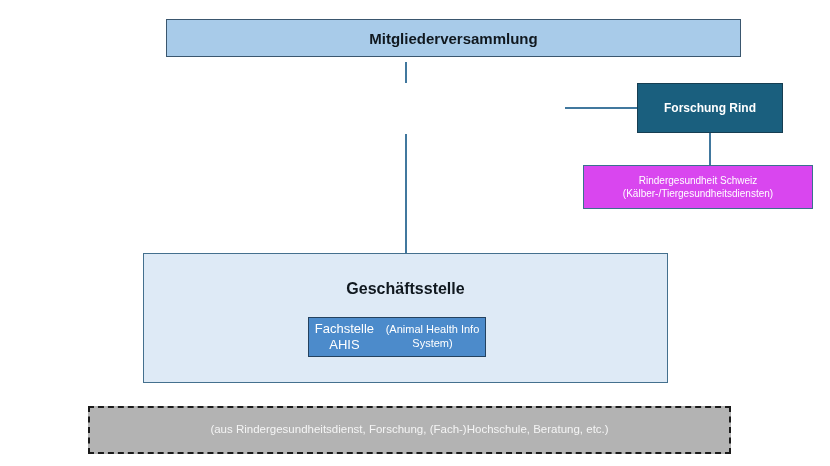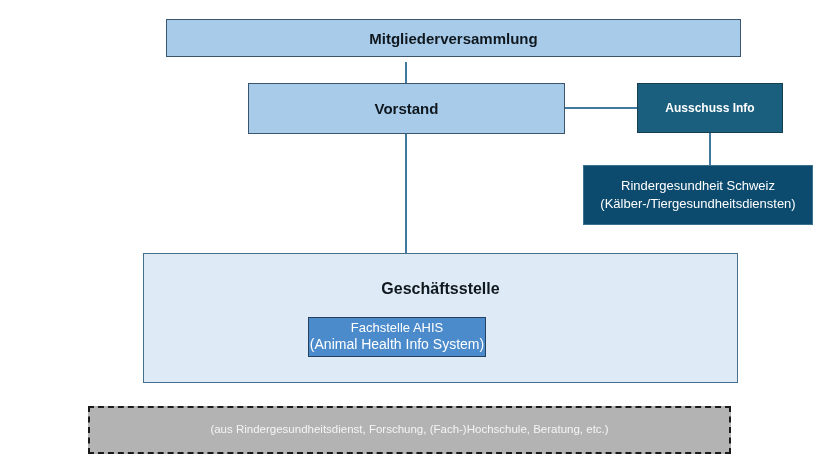--- a/index.html
+++ b/index.html
@@ -40,59 +40,59 @@
     left: 637px; top: 83px; width: 146px; height: 50px;
     background: #1A5F7E;
     border: 1.5px solid #163E52;
     color: #ffffff;
     font-weight: 600;
     font-size: 12px;
   }
 
   
   .box-rinder {
-    left: 583px; top: 165px; width: 230px; height: 60px;
-    background: #0c4a6e;
+    left: 583px; top: 165px; width: 230px; height: 44px;
+    background: #d946ef;
     border: 1.5px solid #3A718E;
     color: #ffffff;
-    font-size: 13px;
+    font-size: 10px;
     line-height: 1.35;
   }
 
   
   .box-geschaeft {
-    left: 143px; top: 253px; width: 595px; height: 130px;
+    left: 143px; top: 253px; width: 525px; height: 130px;
     background: #DEEAF6;
     border: 1.5px solid #44708E;
     justify-content: flex-start;
   }
   .geschaeft-title {
     margin-top: 26px;
     font-weight: bold;
     font-size: 16px;
     color: #10181F;
   }
 
   
   .box-fachstelle {
     position: absolute;
     left: 164px; top: 63px; width: 178px; height: 40px;
     box-sizing: border-box;
     background: #4C8BCB;
     border: 1.5px solid #24425F;
     color: #ffffff;
     display: flex;
-    flex-direction: column;
+    flex-direction: row;
     align-items: center;
     justify-content: center;
     text-align: center;
     line-height: 1.25;
   }
   .fachstelle-line1 { font-size: 13px; }
-  .fachstelle-line2 { font-size: 14px; }
+  .fachstelle-line2 { font-size: 11px; }
 
   
   .box-extern {
     left: 88px; top: 406px; width: 643px; height: 48px;
     background: #B3B3B3;
     border: 2px dashed #1a1a1a;
     color: #F5F5F5;
     line-height: 1.35;
   }
   .extern-line1 { font-weight: bold; font-size: 12.5px; }
@@ -117,26 +117,23 @@
 
   <div class="conn conn-mitglieder-vorstand"></div>
   <div class="conn conn-vorstand-geschaeft"></div>
   <div class="conn conn-vorstand-ausschuss"></div>
   <div class="conn conn-ausschuss-rinder"></div>
 
   <div class="box box-light box-mitglieder">
     <span>Mitgliederversammlung</span>
   </div>
 
-  <div class="box box-light box-vorstand">
-    <span>Vorstand</span>
-  </div>
 
   <div class="box box-ausschuss">
-    <span>Ausschuss Info</span>
+    <span>Forschung Rind</span>
   </div>
 
   <div class="box box-rinder">
     <span class="rinder-line">Rindergesundheit Schweiz</span>
     <span class="rinder-line">(Kälber-/Tiergesundheitsdiensten)</span>
   </div>
 
   <div class="box box-geschaeft">
     <div class="geschaeft-title">Geschäftsstelle</div>
 

